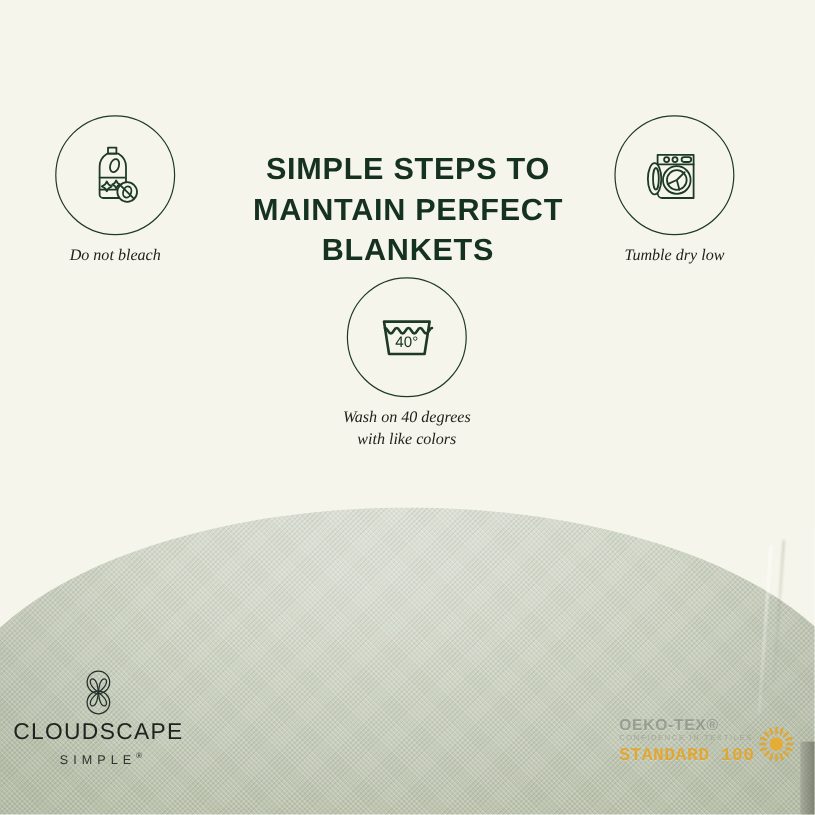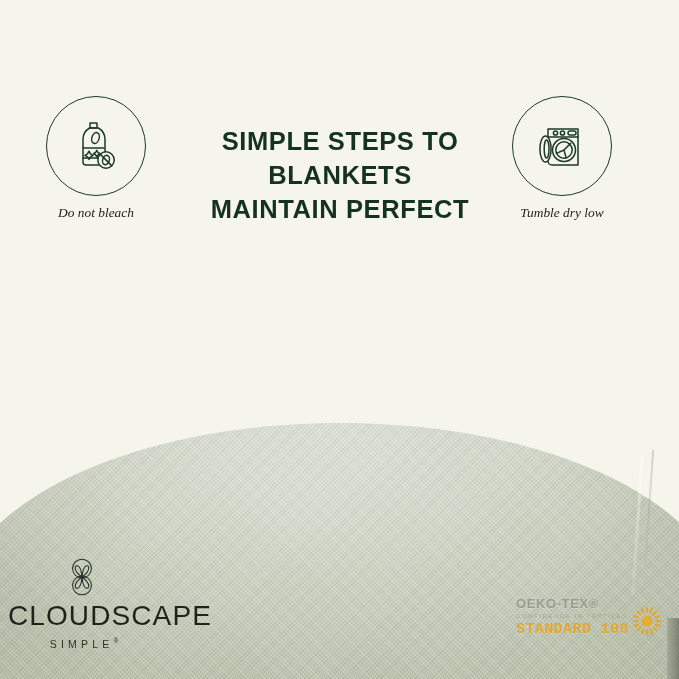--- a/index.html
+++ b/index.html
@@ -149,21 +149,21 @@
     position: absolute;
     left: 8px;
     top: 556px;
     width: 148px;
     text-align: center;
     color: #26302a;
   }
   .brand .mark { height: 42px; }
   .brand .name {
     font-family: "Liberation Sans", sans-serif;
-    font-size: 28px;
+    font-size: 19px;
     letter-spacing: 1.1px;
     color: #1d241f;
     margin-top: 2px;
   }
   .brand .sub {
     font-family: "Liberation Sans", sans-serif;
     font-size: 10.5px;
     letter-spacing: 4.2px;
     color: #2b332c;
     margin-top: 5px;
@@ -218,22 +218,22 @@
 
   <div class="fabric-wrap">
     <div class="fabric"></div>
   </div>
   <div class="fabric-seam"></div>
   <div class="fabric-seam2"></div>
   <div class="fabric-edge-strip"></div>
 
   <div class="heading">
     <div>SIMPLE STEPS TO</div>
+    <div>MAINTAIN PERFECT</div>
     <div>BLANKETS</div>
-    <div>MAINTAIN PERFECT</div>
   </div>
 
   <div class="badge pos-bleach">
     <div class="ring">
       <svg width="62" height="62" viewBox="0 0 62 62">
         <g fill="none" stroke="#1d3a27" stroke-width="1.5" stroke-linejoin="round" stroke-linecap="round">
           <path d="M25 8h7v5h-7z"></path>
           <path d="M24.5 13c-4 2.5-6.5 6.5-6.5 11v23a3 3 0 0 0 3 3h16a3 3 0 0 0 3-3V24c0-4.5-2.5-8.5-6.5-11z"></path>
           <path d="M18 33h21"></path>
           <path d="M18 43h21"></path>
@@ -263,20 +263,33 @@
           <path d="M33 35l6.6-6.6M33 35l-7.6 3.4M33 35l2.2 8.1"></path>
           <ellipse cx="14.5" cy="34" rx="5.6" ry="13" fill="#f6f5eb"></ellipse>
           <ellipse cx="15.6" cy="34" rx="2.4" ry="9"></ellipse>
         </g>
       </svg>
     </div>
     <div class="cap">Tumble dry low</div>
   </div>
 
 
+  <div class="badge pos-wash40">
+    <div class="ring">
+      <svg width="64" height="64" viewBox="0 0 64 64">
+        <g fill="none" stroke="#1d3a27" stroke-width="2.2" stroke-linejoin="round" stroke-linecap="round">
+          <path d="M13 19h38l-4.2 27H17.2z"></path>
+          <path d="M13.8 24.3c2.4 0 2.4 4.6 4.9 4.6s2.5-4.6 4.9-4.6 2.4 4.6 4.9 4.6 2.5-4.6 4.9-4.6 2.4 4.6 4.9 4.6 2.5-4.6 4.9-4.6 2.4 4.6 4.9 4.6 2.5-4.6 4.9-4.6"></path>
+        </g>
+        <text x="32" y="40" text-anchor="middle" font-family="'Liberation Sans', sans-serif" font-size="12.6" fill="#15311f">40°</text>
+      </svg>
+    </div>
+    <div class="cap">Wash on 40 degrees
+with like colors</div>
+  </div>
 
 
   <div class="brand">
     <div class="mark">
       <svg width="34" height="42" viewBox="0 0 34 42">
         <g fill="none" stroke="#23302a" stroke-width="1.05">
           <circle cx="17" cy="12.6" r="9.4"></circle>
           <circle cx="17" cy="29.4" r="9.4"></circle>
           <path d="M17 21c-4.2-3.1-6.8-6.2-6.8-9.1 0-1.7 1.3-2.6 2.8-2 2 .8 3.4 4.5 4 11.1z"></path>
           <path d="M17 21c4.2-3.1 6.8-6.2 6.8-9.1 0-1.7-1.3-2.6-2.8-2-2 .8-3.4 4.5-4 11.1z"></path>

